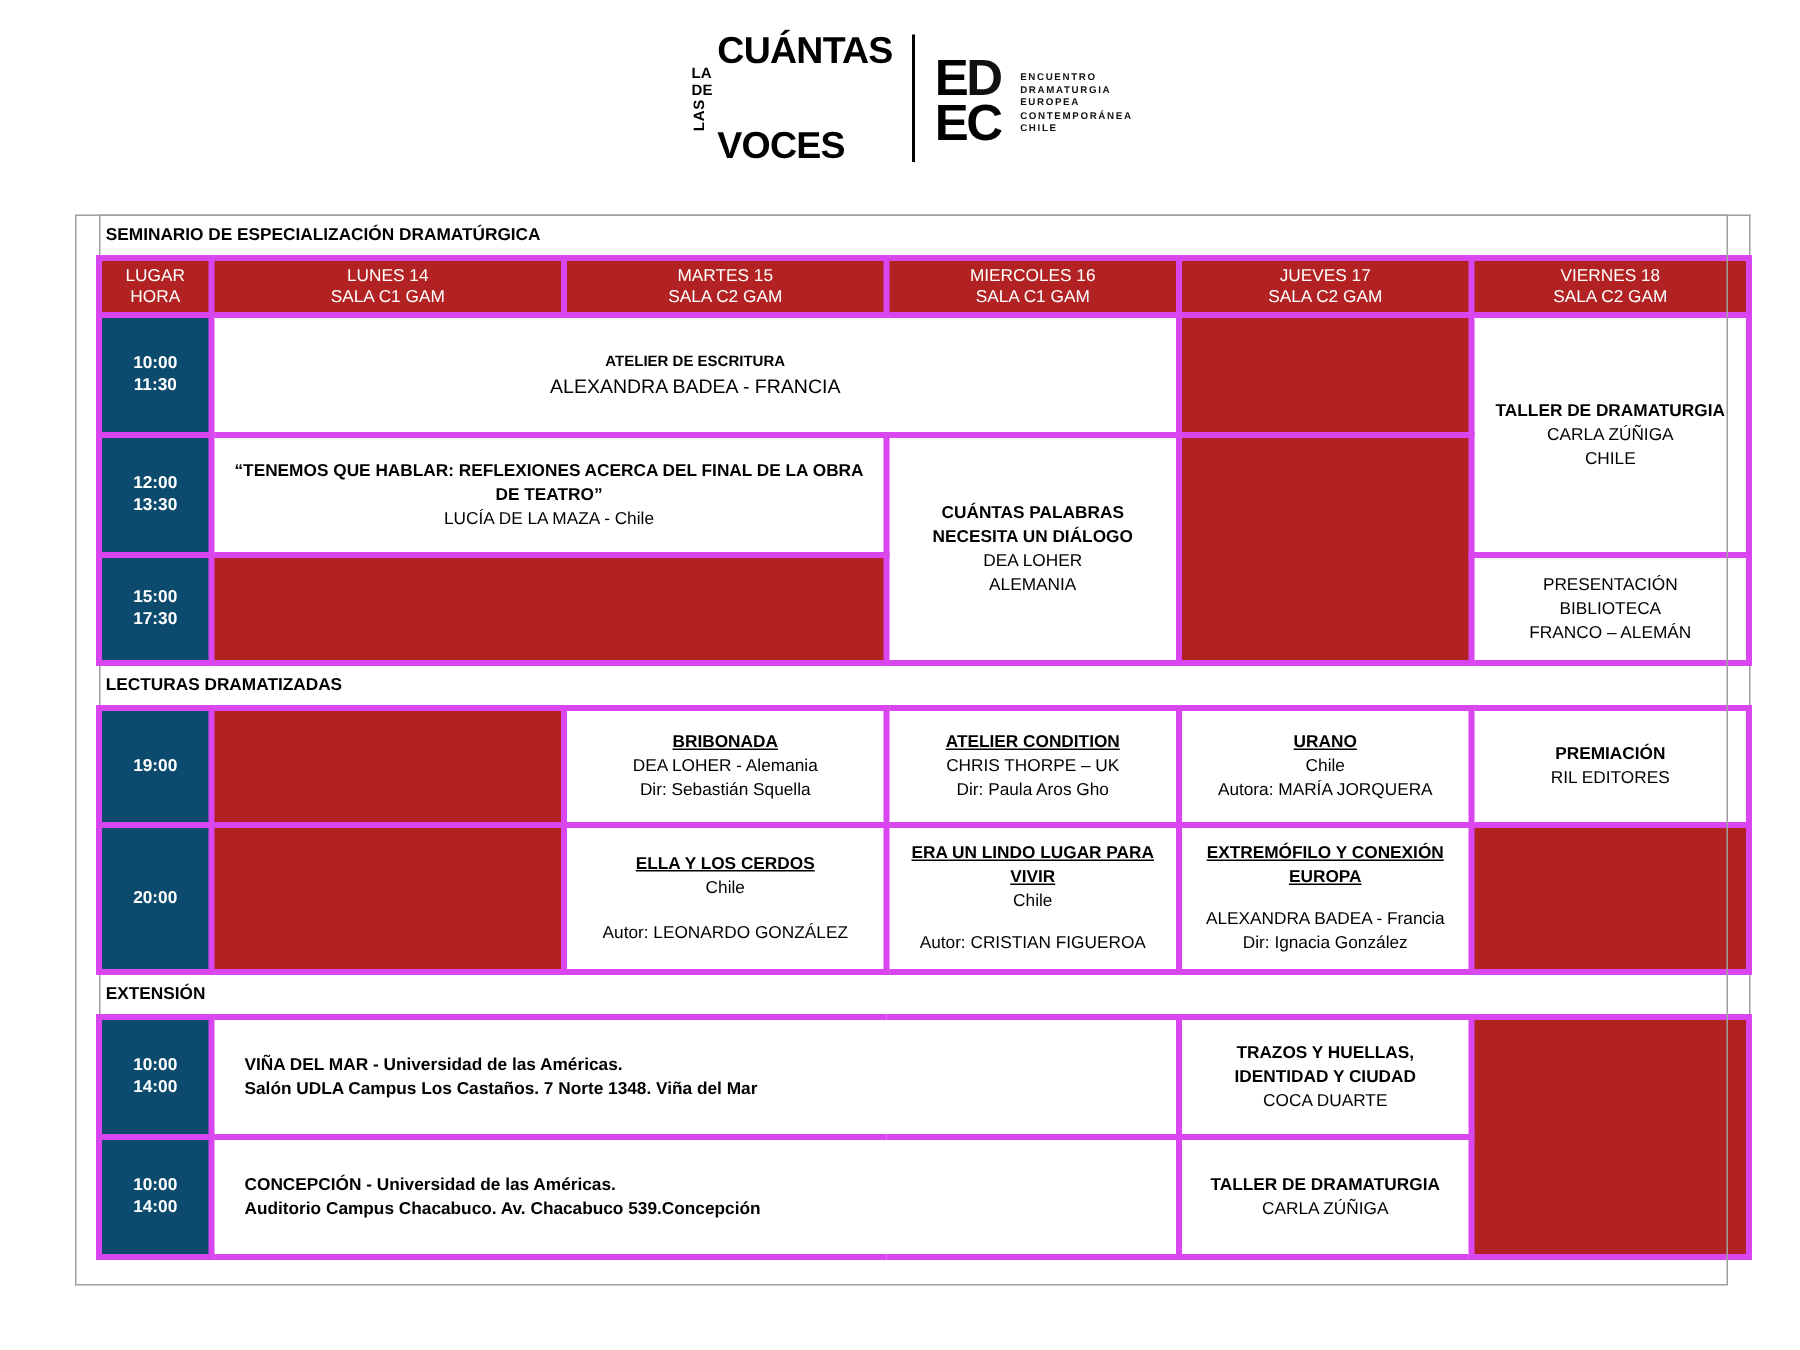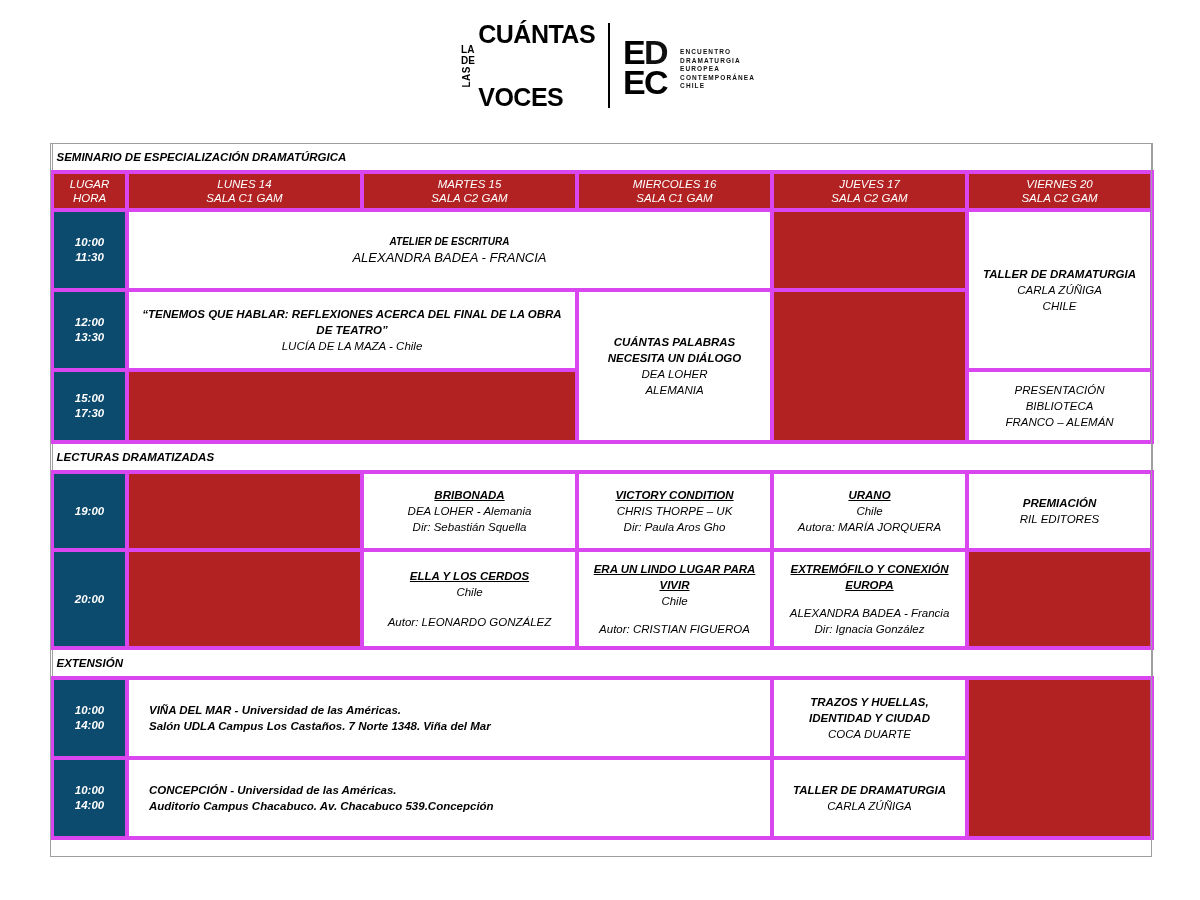--- a/index.html
+++ b/index.html
@@ -103,26 +103,25 @@
     font-weight: bold;
     letter-spacing: 1.1px;
     line-height: 8.5px;
     color: #111;
     padding-top: 8px;
   }
 
   
   .grid {
     position: absolute;
-    left: 50px;
+    left: 64px;
     top: 143px;
     width: 1100px;
     border-collapse: collapse;
     table-layout: fixed;
-    font-style: italic;
   }
   .grid td, .grid th {
     border: 4px solid #d946ef;
     vertical-align: middle;
     padding: 2px 4px;
     font-size: 11.5px;
   }
   .outer {
     position: absolute;
     left: 50px;
@@ -245,21 +244,21 @@
     </td>
     <td class="hdr">
       <span class="l2">MIERCOLES 16</span>
       <span class="l2">SALA C1 GAM</span>
     </td>
     <td class="hdr">
       <span class="l2">JUEVES 17</span>
       <span class="l2">SALA C2 GAM</span>
     </td>
     <td class="hdr">
-      <span class="l2">VIERNES 20</span>
+      <span class="l2">VIERNES 18</span>
       <span class="l2">SALA C2 GAM</span>
     </td>
   </tr>
 
   <tr style="height:80px">
     <td class="timecell">
       <div>10:00</div>
       <div>11:30</div>
     </td>
     <td class="cell" colspan="3">
@@ -313,21 +312,21 @@
     <td class="timecell">
       <div>19:00</div>
     </td>
     <td class="red"></td>
     <td class="cell">
       <div class="b u">BRIBONADA</div>
       <div>DEA LOHER - Alemania</div>
       <div>Dir:  Sebastián Squella</div>
     </td>
     <td class="cell">
-      <div class="b u">VICTORY CONDITION</div>
+      <div class="b u">ATELIER CONDITION</div>
       <div>CHRIS THORPE – UK</div>
       <div>Dir:  Paula Aros Gho</div>
     </td>
     <td class="cell">
       <div class="b u">URANO</div>
       <div>Chile</div>
       <div>Autora: MARÍA JORQUERA</div>
     </td>
     <td class="cell">
       <div class="b">PREMIACIÓN</div>

